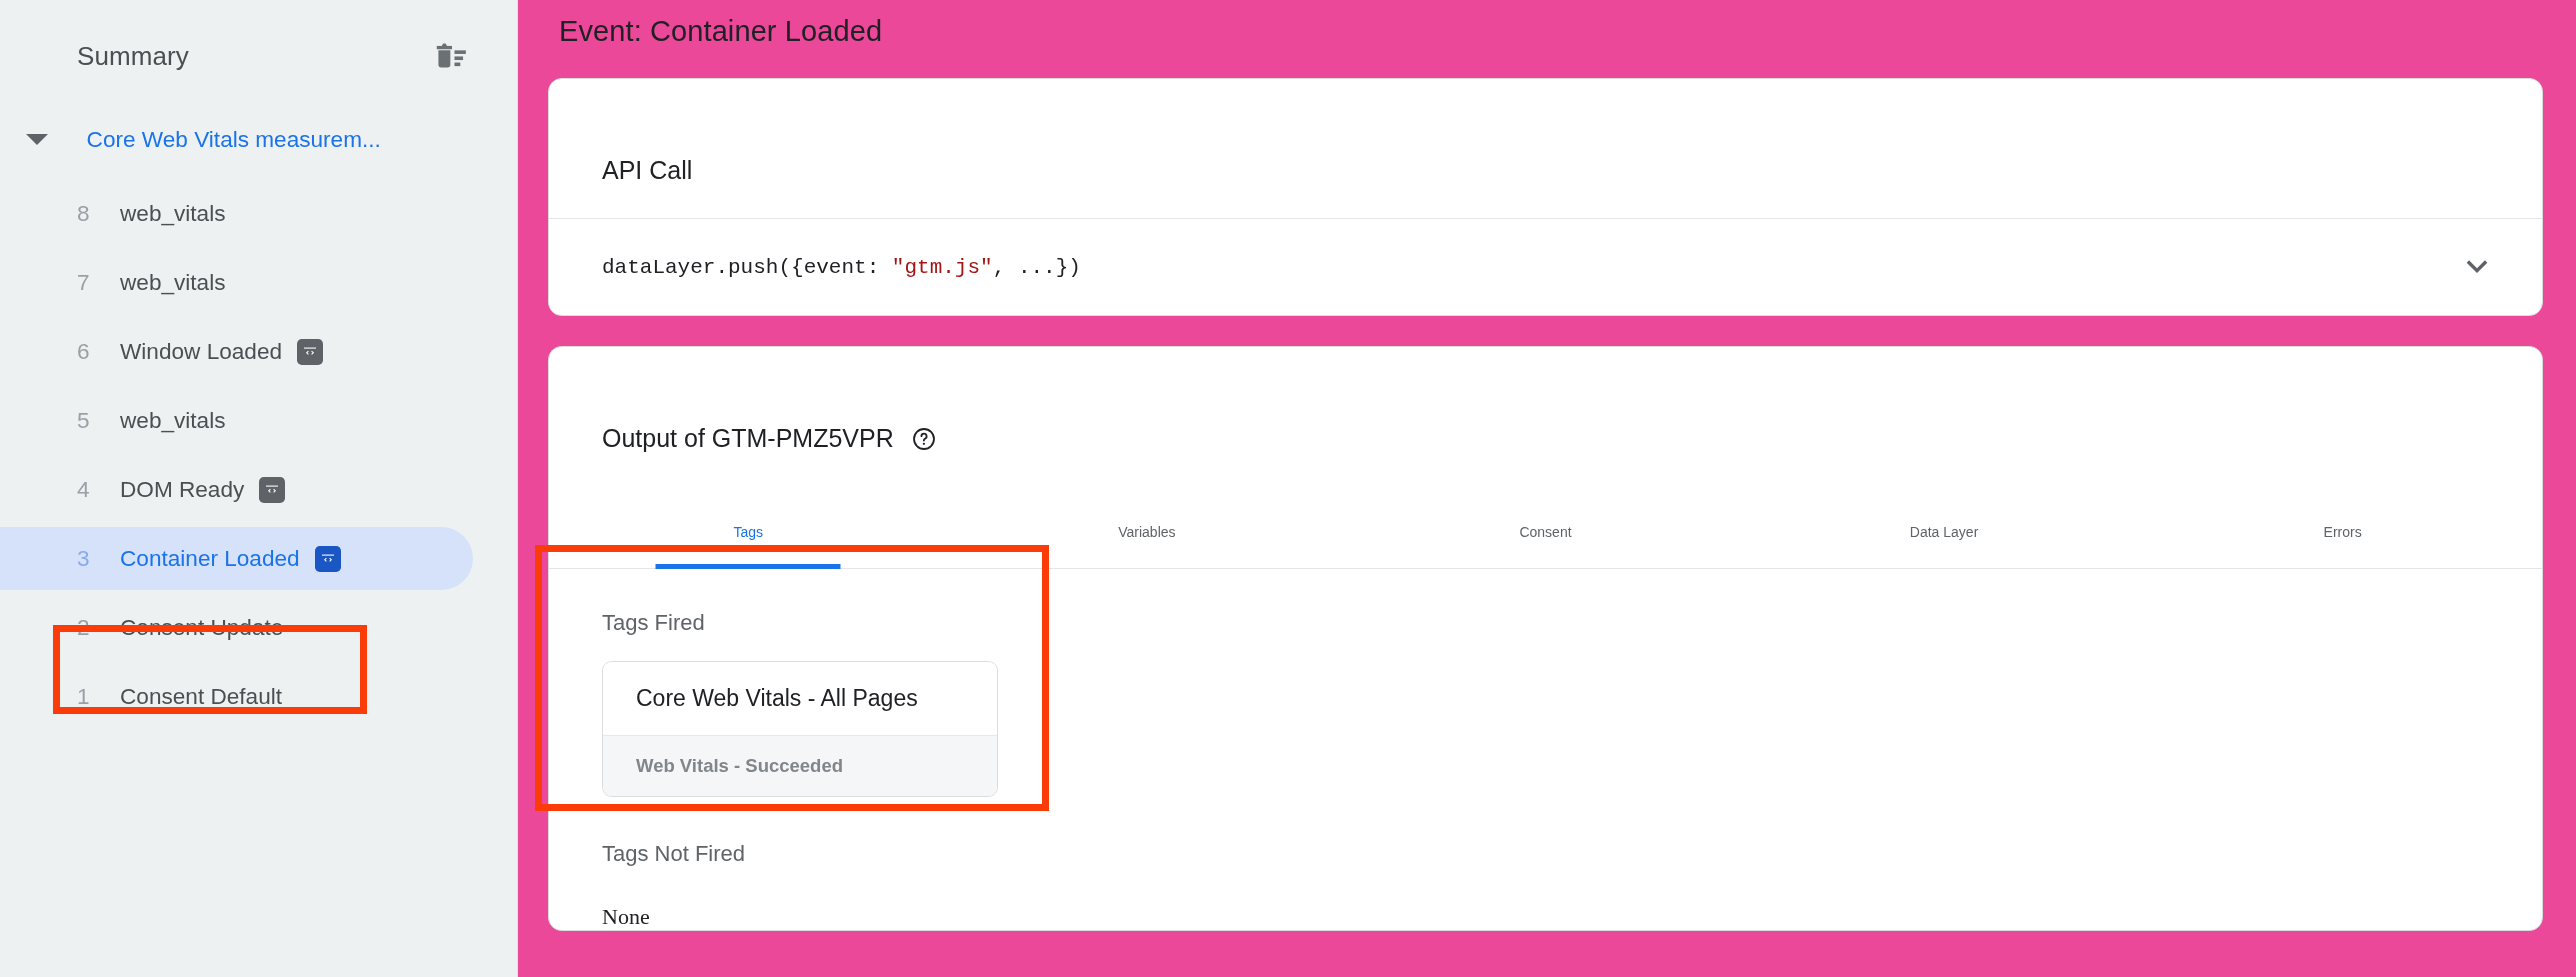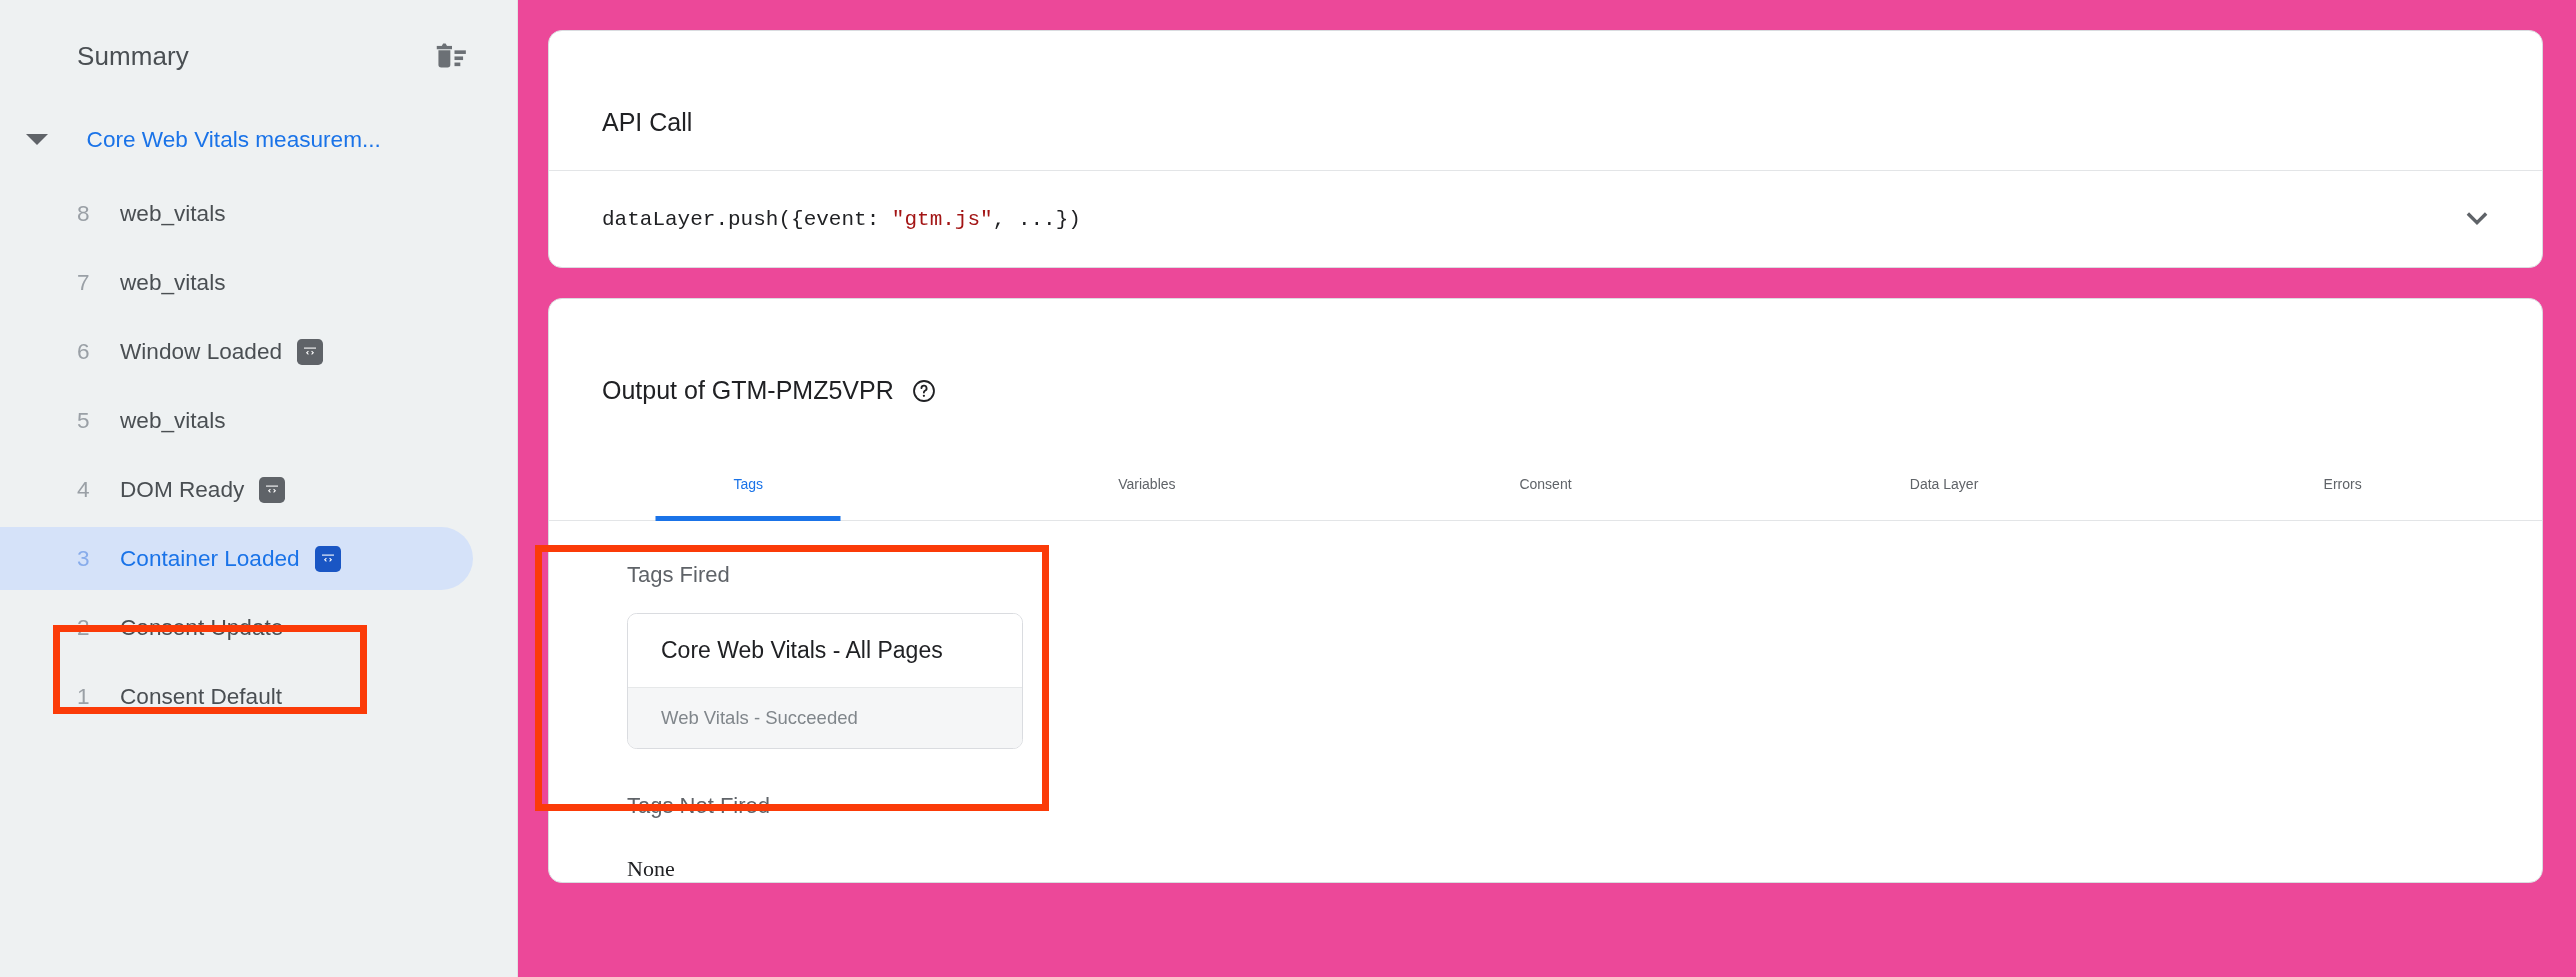--- a/index.html
+++ b/index.html
@@ -241,21 +241,21 @@
     content: "";
     position: absolute;
     left: 50%;
     transform: translateX(-50%);
     bottom: -1.4px;
     width: 185px;
     height: 4.8px;
     background: #1a73e8;
   }
 
-  .tab-body { padding: 41px 0 0 78px; min-height: 288px; }
+  .tab-body { padding: 41px 0 0 53px; min-height: 288px; }
 
   .section-label {
     font-size: 22px;
     color: #5f6368;
     margin-bottom: 25px;
   }
 
   .tag-card {
     width: 396px;
     border: 1.4px solid #dadce0;
@@ -270,20 +270,21 @@
     color: #202124;
     background: #fff;
   }
 
   .tag-status {
     padding: 19px 0 19px 33px;
     font-size: 18.5px;
     color: #80868b;
     background: #f5f6f7;
     border-top: 1.4px solid #e6e8e9;
+    font-weight: bold;
   }
 
   .not-fired-label {
     font-size: 22px;
     color: #5f6368;
     margin-top: 44px;
   }
 
   .not-fired-value {
     font-size: 22px;
@@ -399,20 +400,21 @@
         <div class="pill"></div>
         <div class="event-num">1</div>
         <div class="event-name">Consent Default</div>
       </div>
 
     </div>
   </div>
 
   <div class="main">
 
+    <div class="page-title">Event: Container Loaded</div>
 
     <div class="card">
       <div class="card-header">
         <span>API Call</span>
       </div>
       <div class="card-divider"></div>
       <div class="api-row">
         <div class="code"><span>dataLayer.push({event: </span><span class="str">"gtm.js"</span><span>, ...})</span></div>
         <div class="chevron">
           <svg width="34" height="34" viewBox="0 0 24 24" aria-hidden="true">

